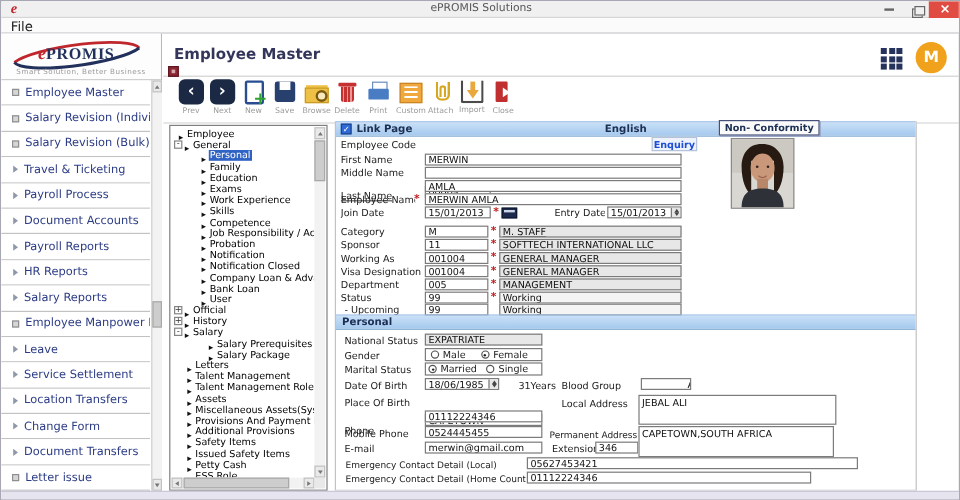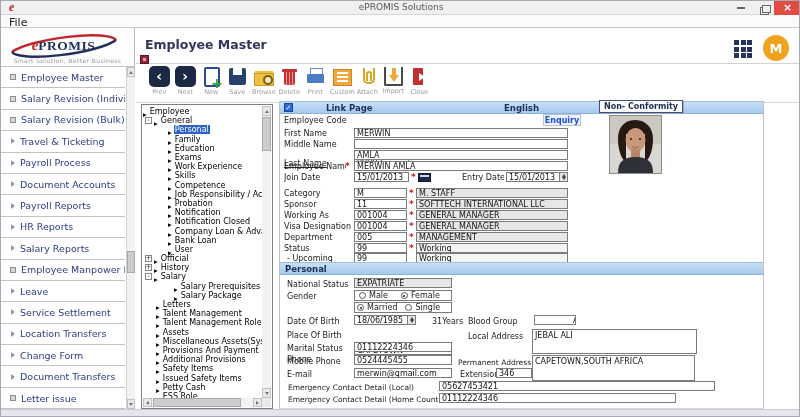--- a/index.html
+++ b/index.html
@@ -84,38 +84,38 @@
 
   
   .tree{position:absolute;left:140px;top:103px;width:132px;height:305px;border:1px solid #7f7f7f;background:#fff;}
   .tree-rows{position:absolute;left:1px;top:2px;right:10px;bottom:10px;overflow:hidden;}
   .trow{display:flex;align-items:center;height:9.2px;white-space:nowrap;cursor:pointer;}
   .trow .tbox{flex:none;width:7px;height:7px;border:1px solid #848484;background:#fff;font-size:7px;line-height:5px;display:inline-flex;align-items:center;justify-content:center;color:#333;margin-right:2px;}
   .trow .tbox:empty{display:none;}
   .tarrow{flex:none;}
   .tarrow::before{content:"\25b8";font-size:7.5px;line-height:1;color:#111;margin-right:2px;}
   .tlabel{font-size:8px;color:#000;overflow:hidden;padding:0 1px;}
-  .trow.root{}
+  .trow.root{padding-left:6px;}
   .trow.group{padding-left:2px;}
   .trow.child{padding-left:25px;}
   .trow.child2{padding-left:31px;}
   .trow.flat{padding-left:13px;}
   .trow.sel .tlabel{background:#2e62c4;color:#fff;}
   .tree .vsb{position:absolute;top:1px;right:1px;width:9px;bottom:10px;background:#f2f2f2;}
   .tree .vsb .sbtn{width:9px;}
   .tree .vthumb{position:absolute;left:0;top:11px;width:9px;height:34px;background:#cdcdcd;border:1px solid #a8a8a8;}
   .tree .hsb{position:absolute;left:1px;bottom:1px;right:10px;height:9px;background:#f2f2f2;}
   .tree .hsb .sbtn{height:9px;width:9px;top:0;}
   .tree .hsb .sbtn.lf{left:0;} .tree .hsb .sbtn.rt{left:auto;right:0;}
   .tree .hthumb{position:absolute;left:10px;top:0;width:88px;height:9px;background:#cdcdcd;border:1px solid #a8a8a8;}
   .tree .corner{position:absolute;right:1px;bottom:1px;width:9px;height:9px;background:#e9e9e9;}
 
   
   .formp{position:absolute;left:278px;top:100px;width:485px;height:308px;background:#fff;border-left:1px solid #c2c2c2;border-right:1px solid #c2c2c2;border-bottom:1px solid #d8d8d8;}
-  .bar{position:absolute;left:0;width:483px;height:13px;background:linear-gradient(#c9e0f7,#a5c9ee);border-top:1px solid #9dbfe4;border-bottom:1px solid #8fb2d8;display:flex;align-items:center;font-weight:bold;color:#1c2f55;font-size:8.5px;gap:29px;}
+  .bar{position:absolute;left:0;width:483px;height:13px;background:linear-gradient(#c9e0f7,#a5c9ee);border-top:1px solid #9dbfe4;border-bottom:1px solid #8fb2d8;display:flex;align-items:center;font-weight:bold;color:#1c2f55;font-size:8.5px;}
   .bar .ctr{position:absolute;left:0;right:0;text-align:center;}
   .chk{width:9px;height:9px;background:#2e6bd8;border:1px solid #1d448f;color:#fff;font-size:7px;line-height:8px;text-align:center;margin:0 4px;flex:none;cursor:pointer;}
   .chk::before{content:"\2713";}
   .flbl{position:absolute;font-size:8px;color:#222;white-space:nowrap;overflow:hidden;}
   .fi{position:absolute;height:10px;border:1px solid #7b7b7b;background:#fff;font-size:8px;color:#111;padding:0 2px;display:flex;align-items:center;white-space:nowrap;overflow:hidden;}
   .fi.desc{background:#e7e7e7;}
   .fi.lite{background:#f4f4f4;}
   .fi.area{align-items:flex-start;padding-top:1px;}
   .req{position:absolute;color:#c02222;font-weight:bold;font-size:9px;line-height:9px;}
   .enq{position:absolute;left:263px;top:13px;width:38px;height:12px;background:#eef3fb;border:1px solid #b4c2da;color:#1f4fd8;font-weight:bold;font-size:8px;display:flex;align-items:center;justify-content:center;cursor:pointer;}
@@ -531,21 +531,21 @@
       <span class="opt" style="margin-left:4px;">
           <span class="radio"></span>
           <span>Male</span>
         </span>
       <span class="opt" style="margin-left:13px;">
           <span class="radio on"></span>
           <span>Female</span>
         </span>
     </div>
 
-    <div class="flbl" style="left:7px;top:203px;width:88px;margin-top:40px;">Marital Status</div>
+    <div class="flbl" style="left:7px;top:203px;width:88px;">Marital Status</div>
     <div class="rgrp" style="left:74px;top:201px;width:98px;">
       <span class="opt" style="margin-left:2px;">
           <span class="radio on"></span>
           <span>Married</span>
         </span>
       <span class="opt" style="margin-left:8px;">
           <span class="radio"></span>
           <span>Single</span>
         </span>
     </div>

